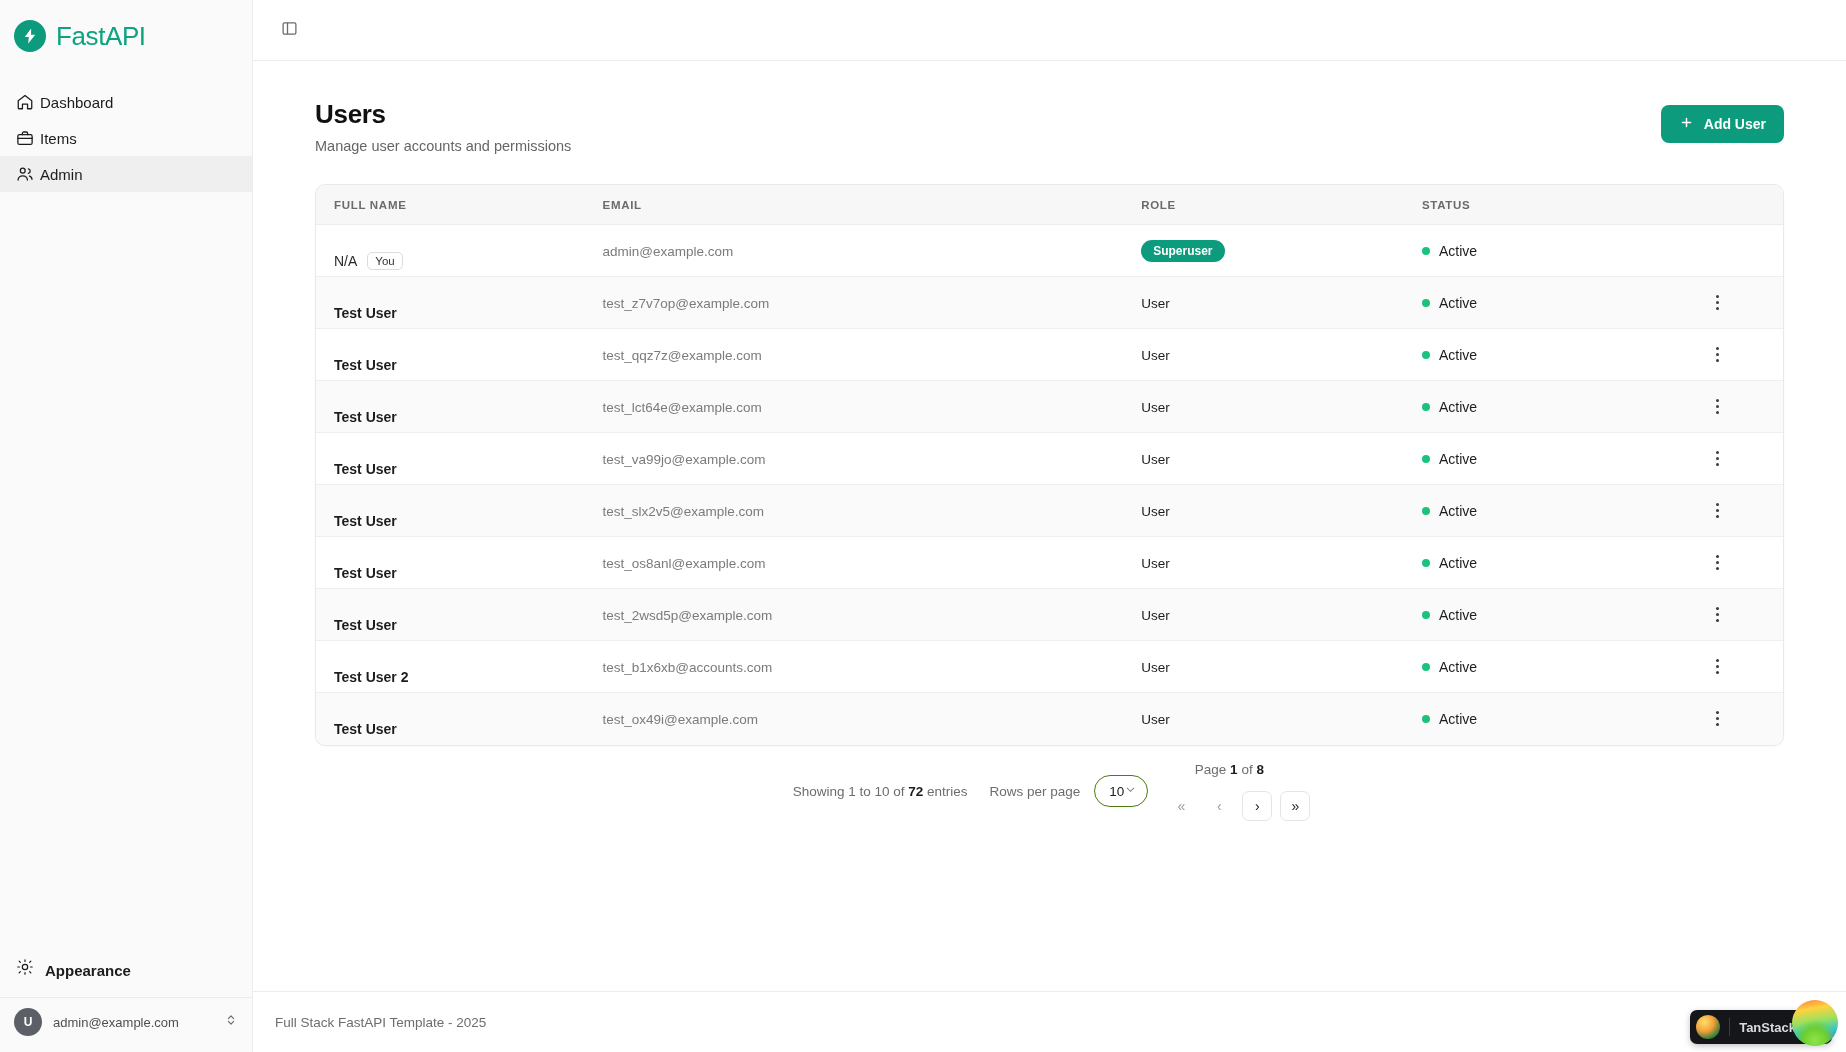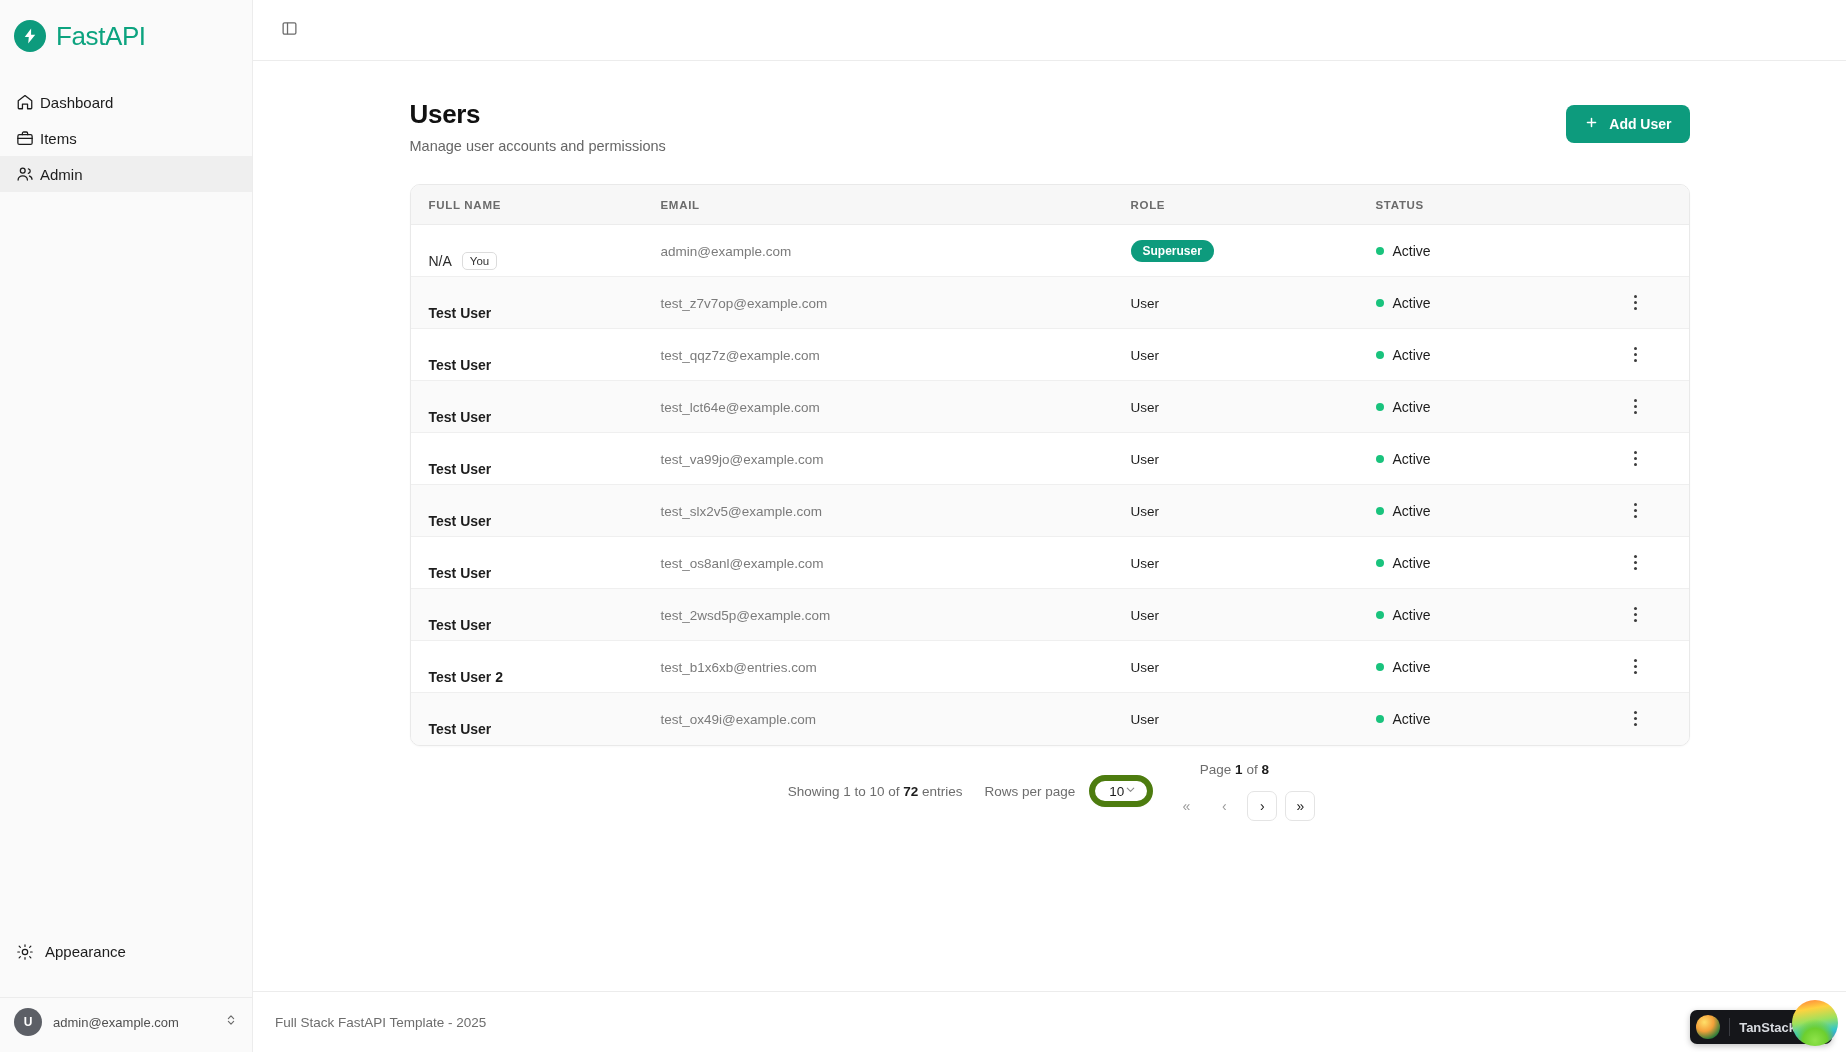--- a/index.html
+++ b/index.html
@@ -38,23 +38,23 @@
   .nav-item {
     display: flex; align-items: center; gap: 6px;
     height: 36px; padding: 0 0 0 16px;
     color: #1c1c1c; font-size: 15px;
     cursor: pointer;
   }
   .nav-item.active { background: #efefef; }
   .nav-item svg { display: block; flex: 0 0 18px; }
   .sidebar-spacer { flex: 1 1 auto; }
   .appearance {
-    display: flex; align-items: flex-start; gap: 11px;
+    display: flex; align-items: flex-end; gap: 11px;
     height: 36px; padding: 0 0 0 16px; margin-bottom: 18px;
-    font-size: 15px; color: #1c1c1c; cursor: pointer;
+    font-size: 15px; color: #1c1c1c; cursor: pointer; font-weight: bold;
   }
   .user-box {
     display: flex; align-items: center; gap: 11px;
     padding: 10px 14px 16px 14px;
     border-top: 1px solid #ececec;
     cursor: pointer;
   }
   .avatar {
     width: 28px; height: 28px; border-radius: 50%;
     background: #5c5f66; color: #fff;
@@ -71,21 +71,21 @@
     display: flex; align-items: center; padding-left: 22px;
     background: #fff; flex: 0 0 61px;
   }
   .toggle-btn {
     width: 28px; height: 28px;
     display: flex; align-items: center; justify-content: center;
     cursor: pointer; border-radius: 4px;
   }
   .content { flex: 1 1 auto; overflow: hidden; position: relative; }
   .page {
-    width: 1280px; margin: 0 auto; padding-top: 38px;
+    width: 1469px; margin: 0 auto; padding-top: 38px;
   }
   .page-head { display: flex; align-items: flex-start; justify-content: space-between; }
   .page-title { font-size: 26px; font-weight: 700; color: #111; letter-spacing: -0.3px; }
   .page-sub { font-size: 14.5px; color: #666; margin-top: 8px; }
   .add-btn {
     display: inline-flex; align-items: center; gap: 10px;
     background: #0d9b7d; color: #fff;
     border: none; border-radius: 8px;
     height: 38px; padding: 0 18px;
     font-size: 14px; font-weight: 600;
@@ -152,21 +152,21 @@
 
   
   .pager {
     display: flex; align-items: center; justify-content: center;
     padding: 16px 14px 0 18px; font-size: 13.5px; color: #6d6d6d;
   }
   .pager-left { display: flex; align-items: center; gap: 22px; }
   .pager-left b, .pager-right b { color: #1d1d1d; font-weight: 700; }
   .rows-sel {
     display: flex; align-items: center; 
-    border: 6px solid #4d7c0f; border-radius: 16px;
+    border: 1px solid #4d7c0f; border-radius: 16px;
     height: 32px; padding: 0 10px 0 14px;
     background: #fff; color: #1d1d1d; font-size: 13.5px; cursor: pointer;
     box-shadow: 0 1px 1px rgba(0,0,0,0.02);
   }
   .rows-per { color: #6d6d6d; }
   .pager-right { display: flex; align-items: center; gap: 14px; flex-direction: column; }
   .pg-btns { display: flex; align-items: center; gap: 8px; margin-left: 18px; }
   .pg-btn {
     width: 30px; height: 30px; border-radius: 7px;
     display: flex; align-items: center; justify-content: center;
@@ -487,21 +487,21 @@
                       <i></i>
                     </div>
                   </td>
                 </tr>
                 <tr>
                   <td>
                     <div class="cell name">
                       <span>Test User 2</span>
                     </div>
                   </td>
-                  <td><span class="email-text">test_b1x6xb@entries.com</span></td>
+                  <td><span class="email-text">test_b1x6xb@accounts.com</span></td>
                   <td><span class="role-text">User</span></td>
                   <td>
                     <div class="status">
                       <span class="dot" style="background: rgb(25, 195, 125);"></span>
                       <span class="status-text">Active</span>
                     </div>
                   </td>
                   <td>
                     <div class="kebab">
                       <i></i>

